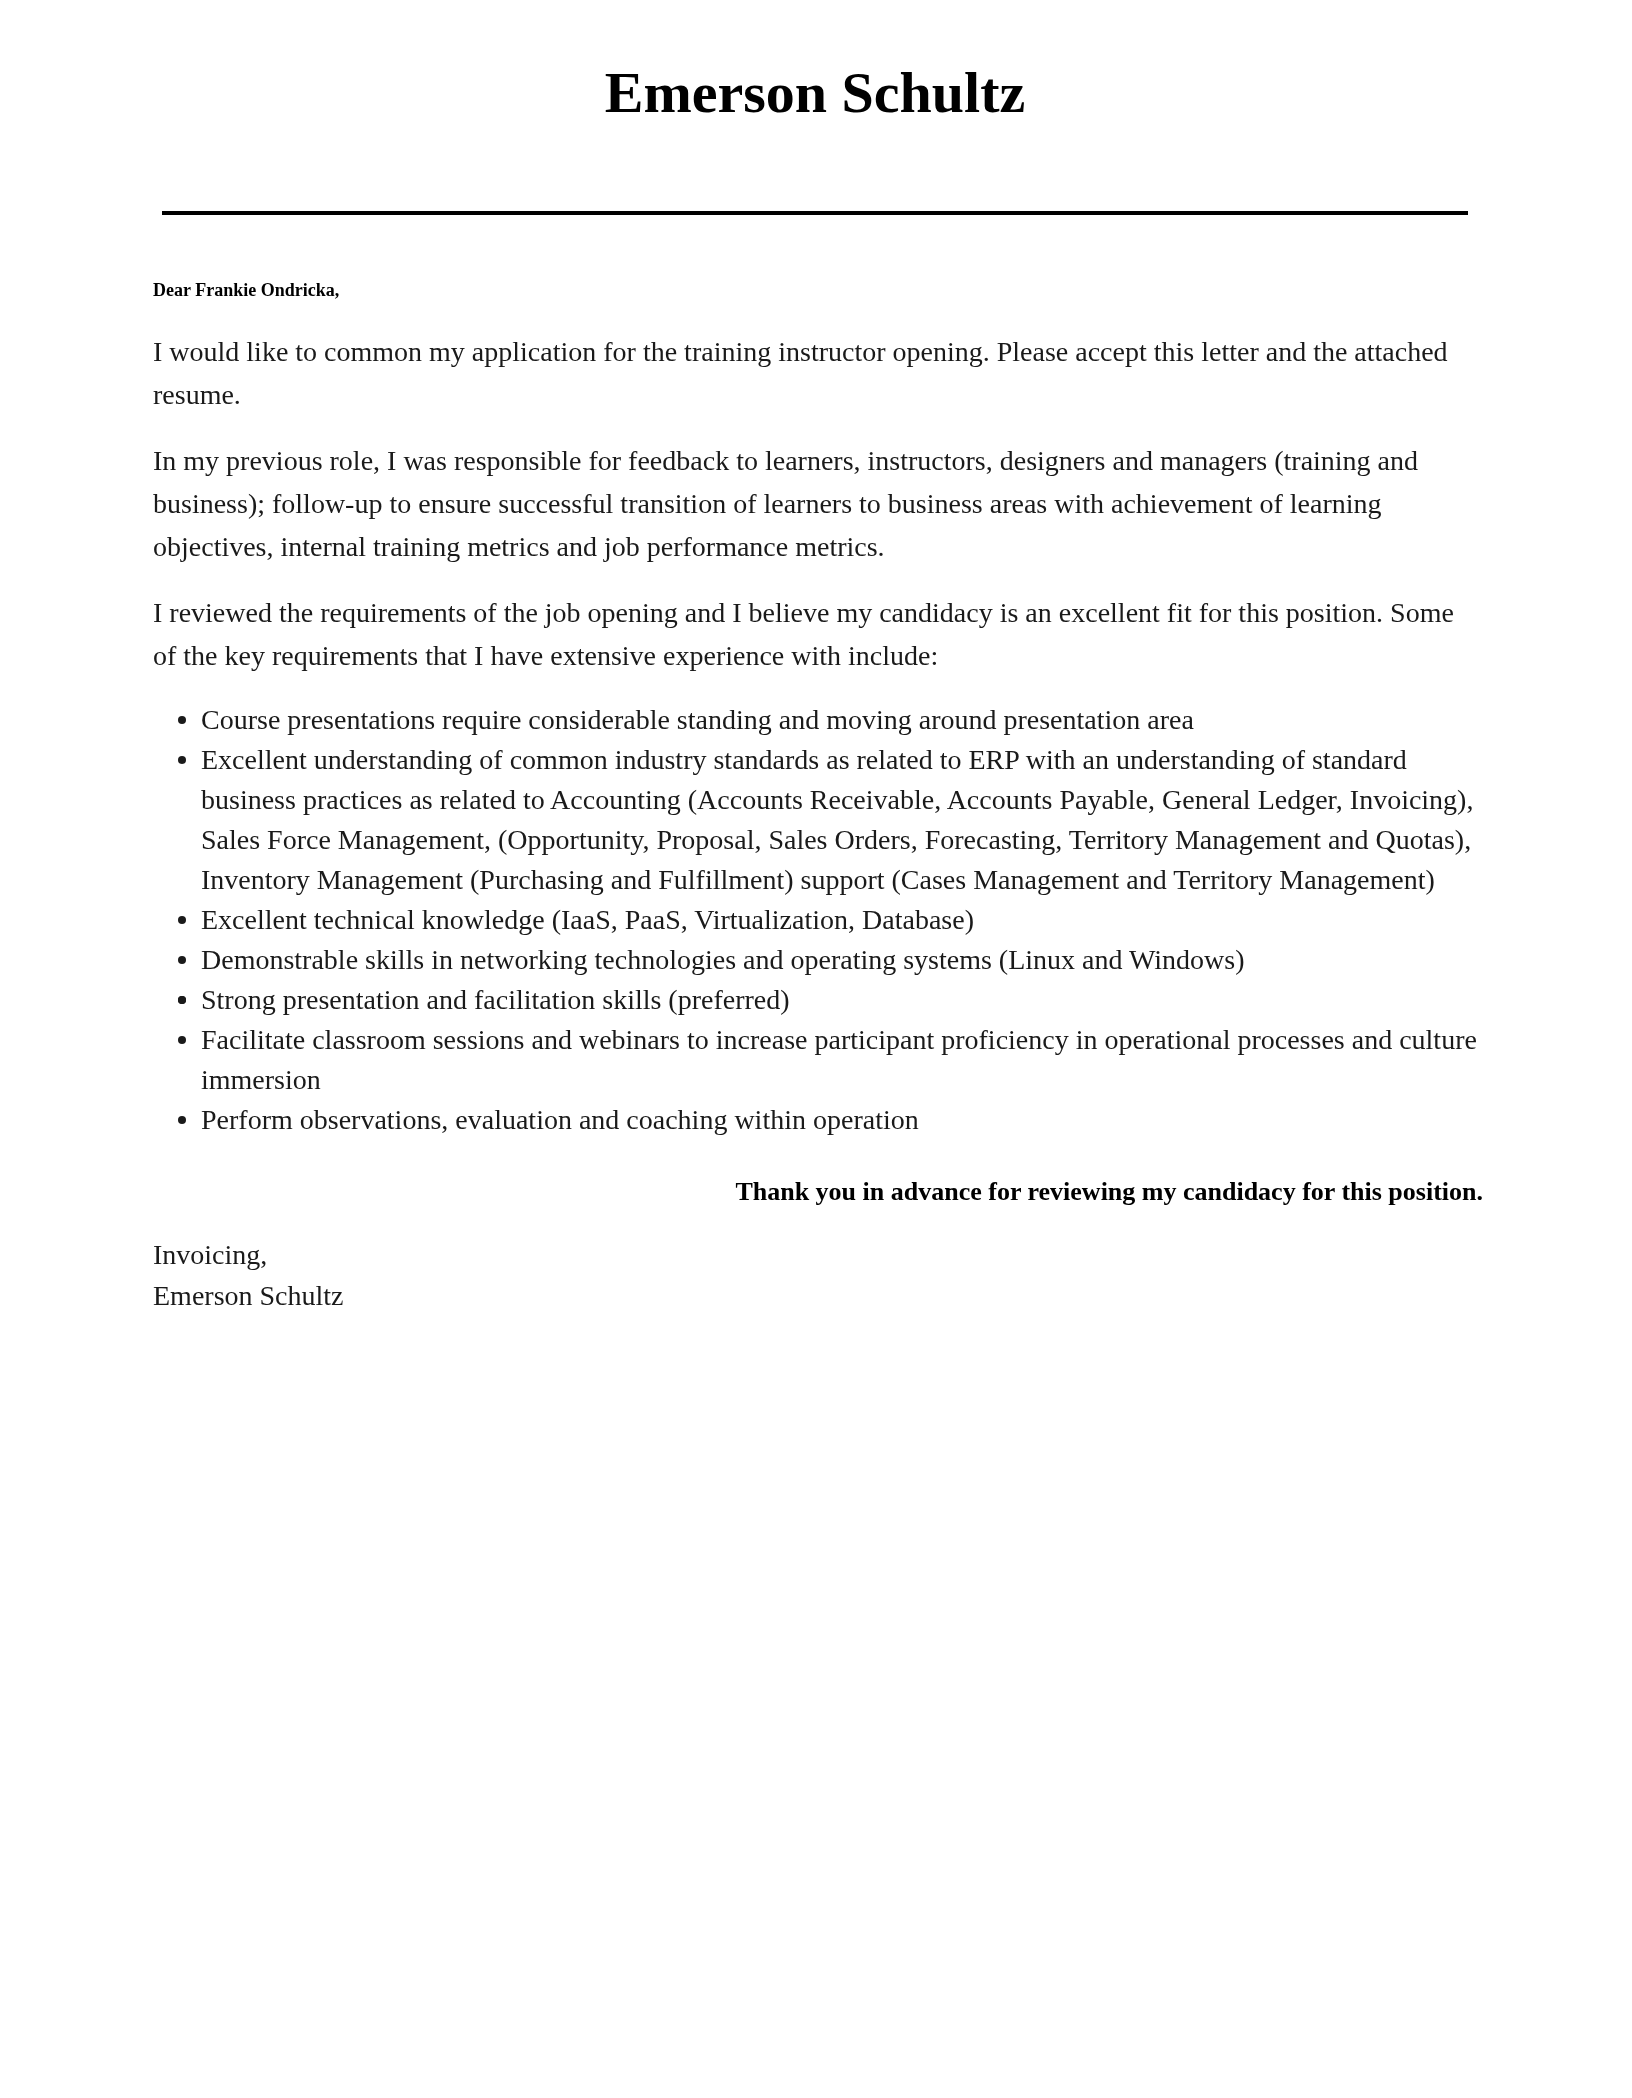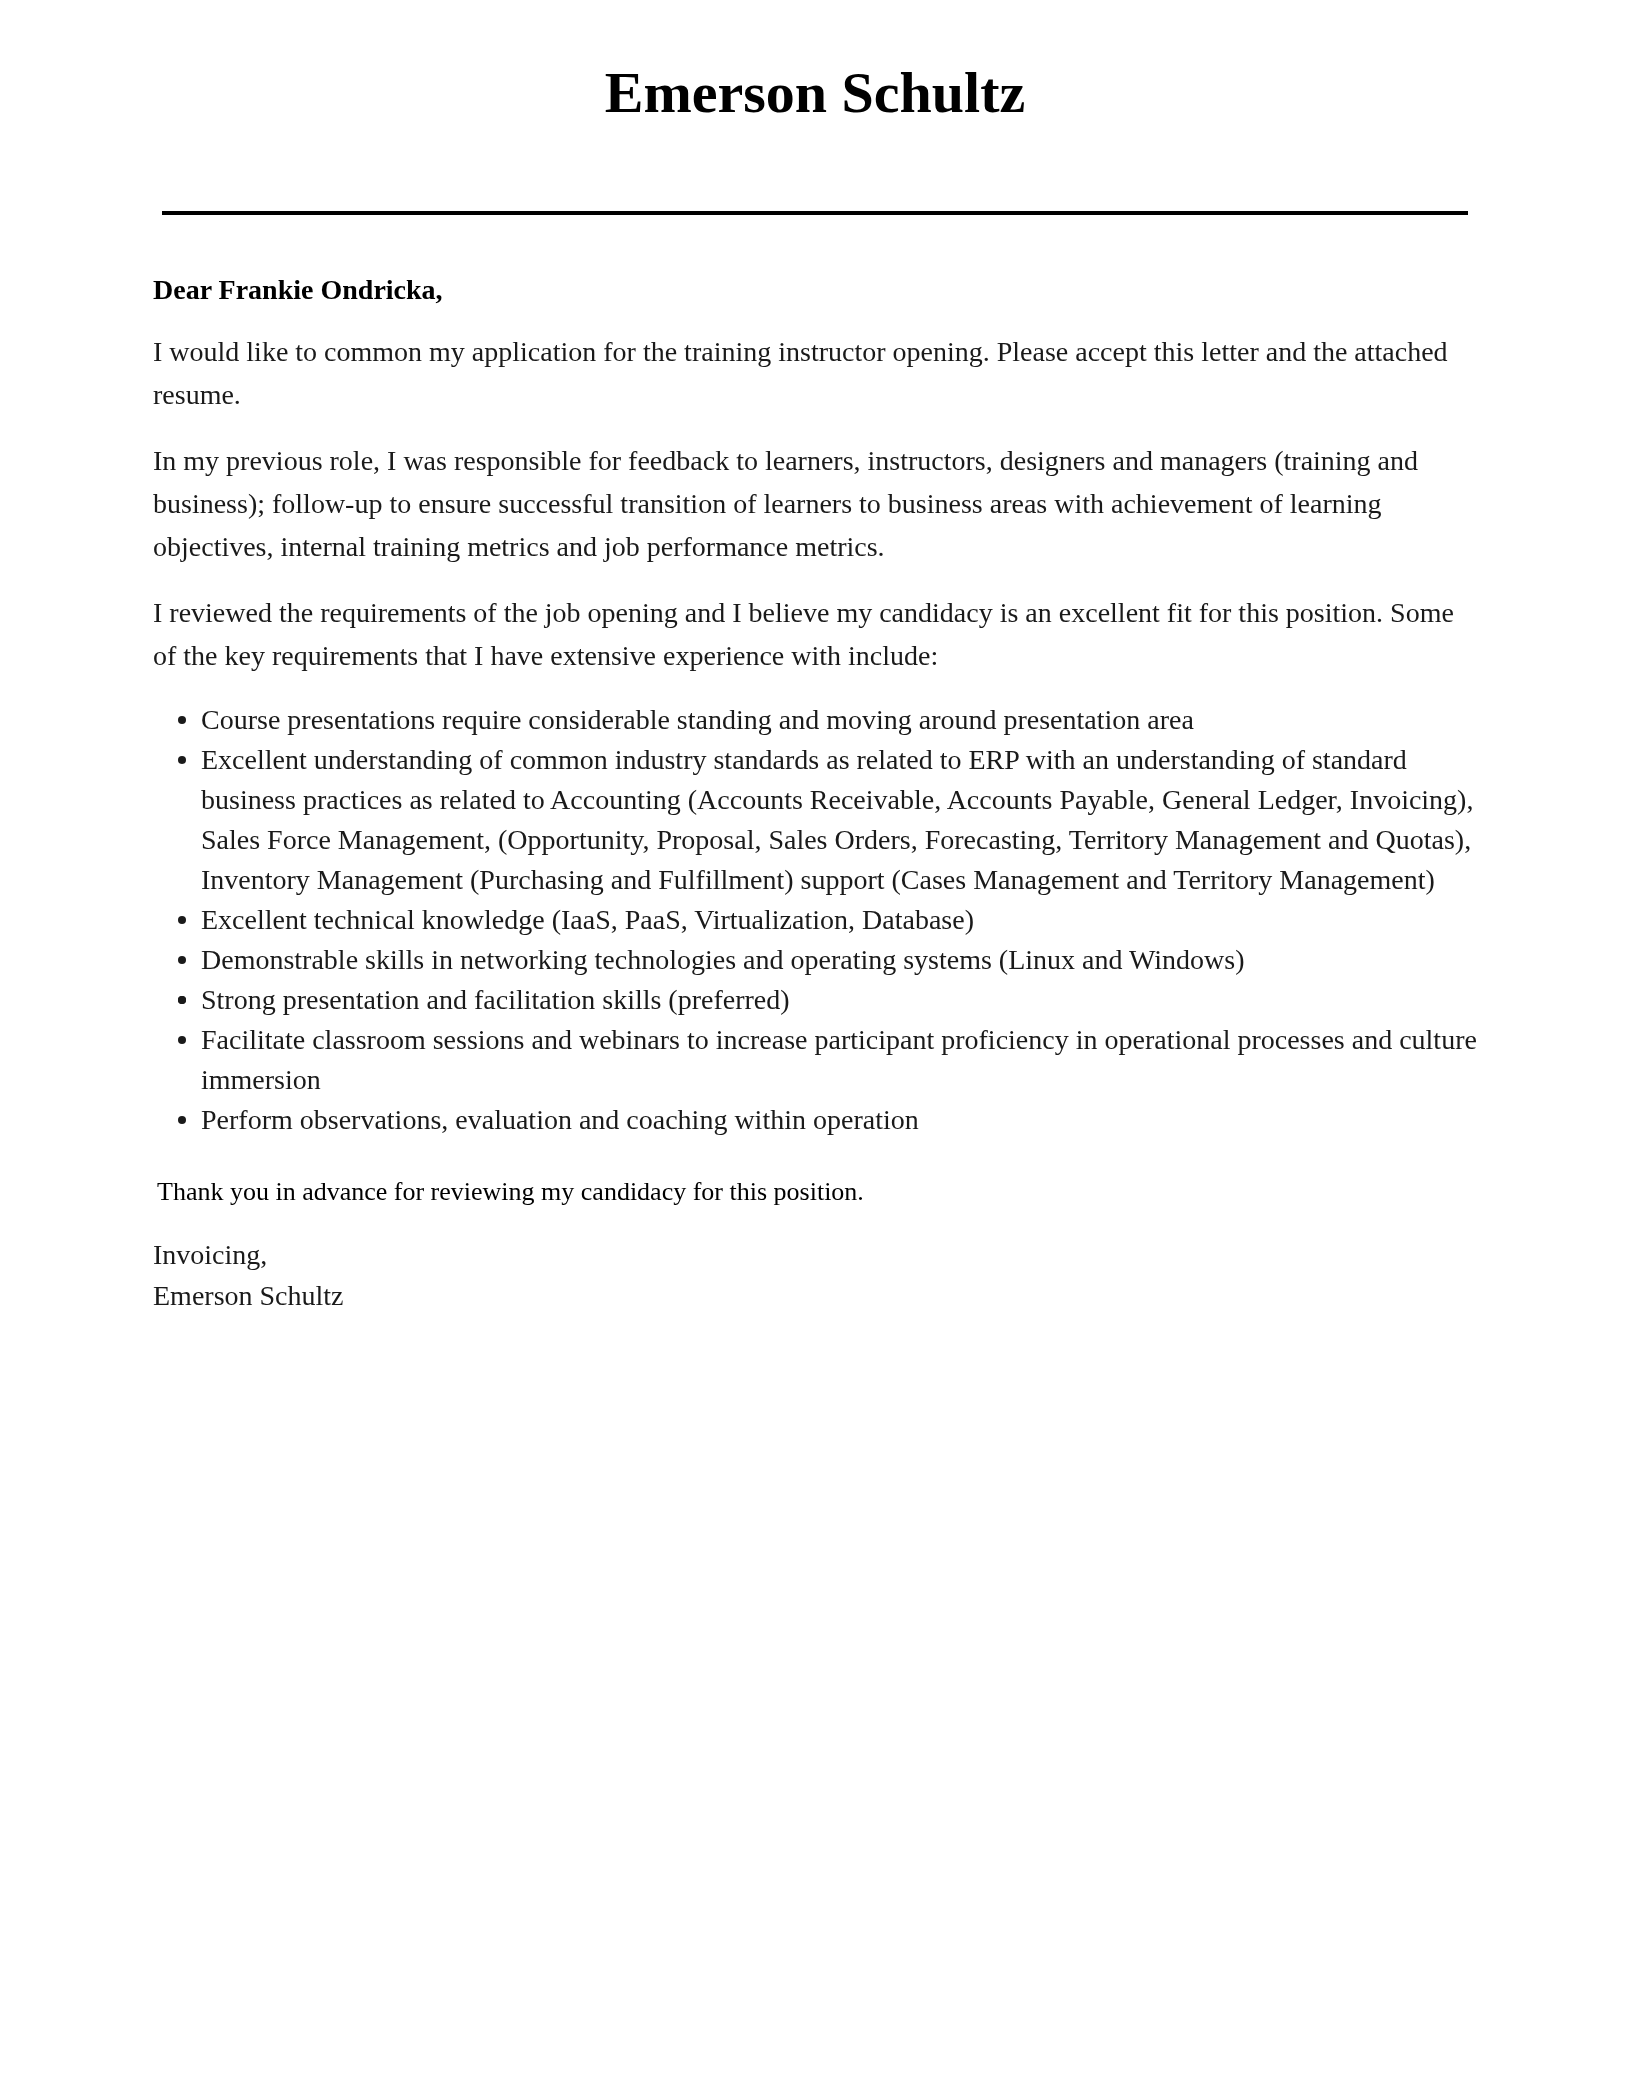--- a/index.html
+++ b/index.html
@@ -58,21 +58,21 @@
       left: 153px;
       top: 272px;
       width: 1330px;
       font-size: 28px;
       line-height: 43px;
       color: #1a1a1a;
     }
     .salutation {
       font-family: "Liberation Serif", serif;
       font-weight: bold;
-      font-size: 28px;
+      font-size: 18px;
       line-height: 36px;
       margin: 0 0 22px 0;
       color: #000;
     }
     .para {
       margin: 0 0 23px 0;
     }
     .req-list {
       list-style: none;
       margin: 0 0 0 0;
@@ -88,25 +88,26 @@
       position: absolute;
       left: 25px;
       top: 16px;
       width: 8px;
       height: 8px;
       border-radius: 50%;
       background: #1a1a1a;
     }
     .closing {
       font-family: "Liberation Serif", serif;
-      font-weight: normal;
+      font-weight: bold;
       font-size: 26px;
       line-height: 36px;
       margin: 34px 0 24px 4px;
       color: #000;
+      text-align: right;
     }
     .signoff {
       line-height: 41px;
       margin: 0;
     }
   </style>
 </head>
 <body>
 
 <div class="page">

